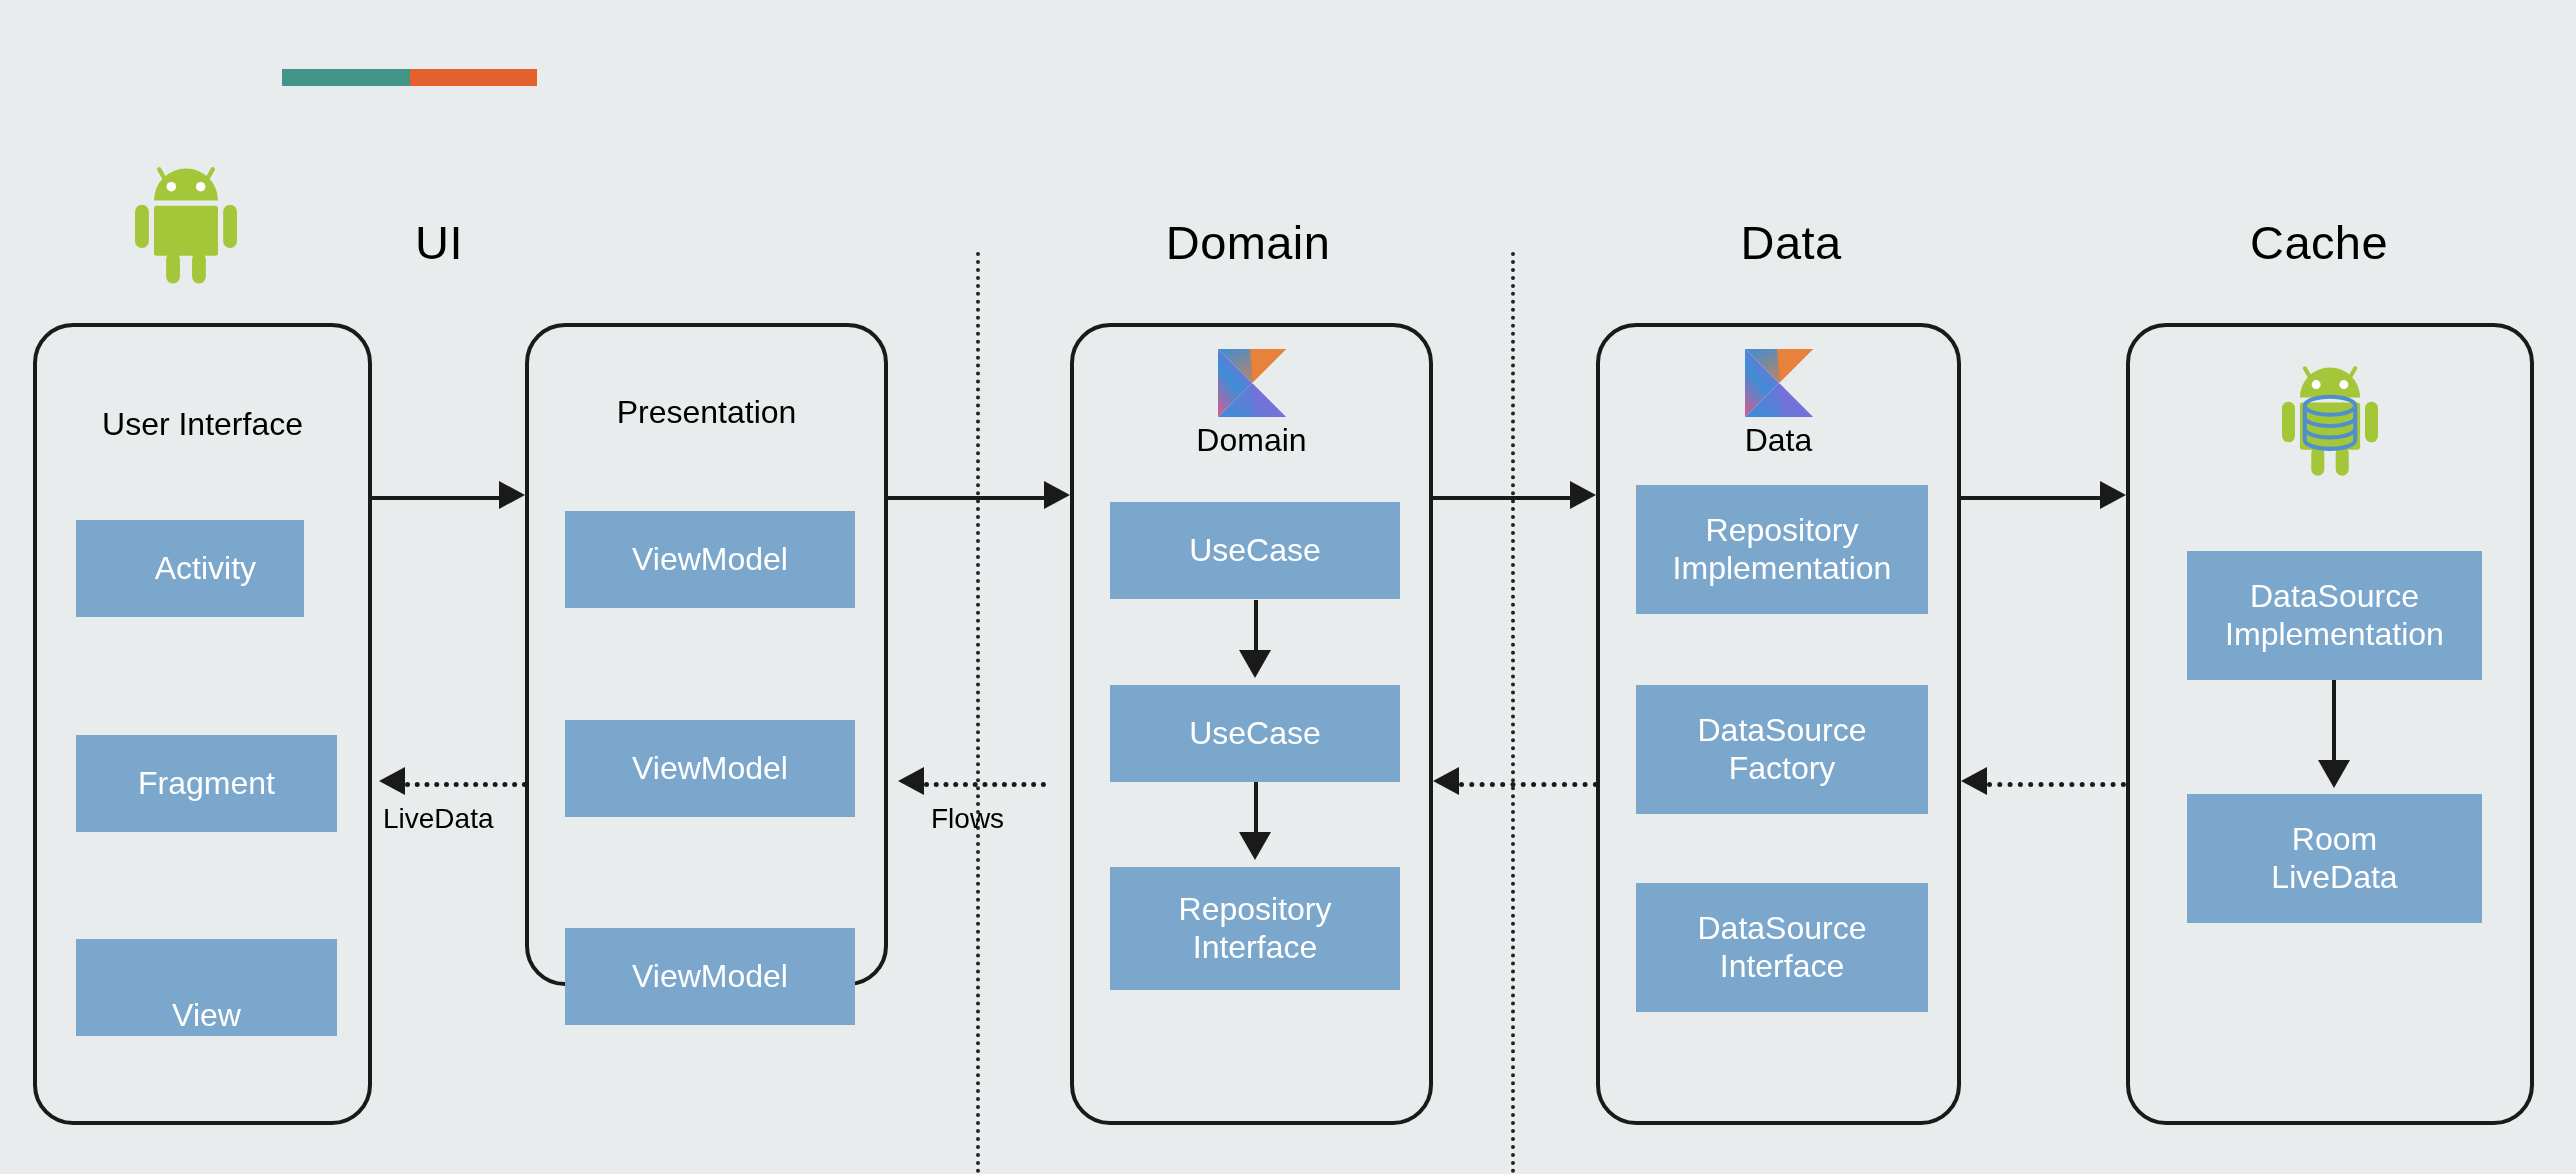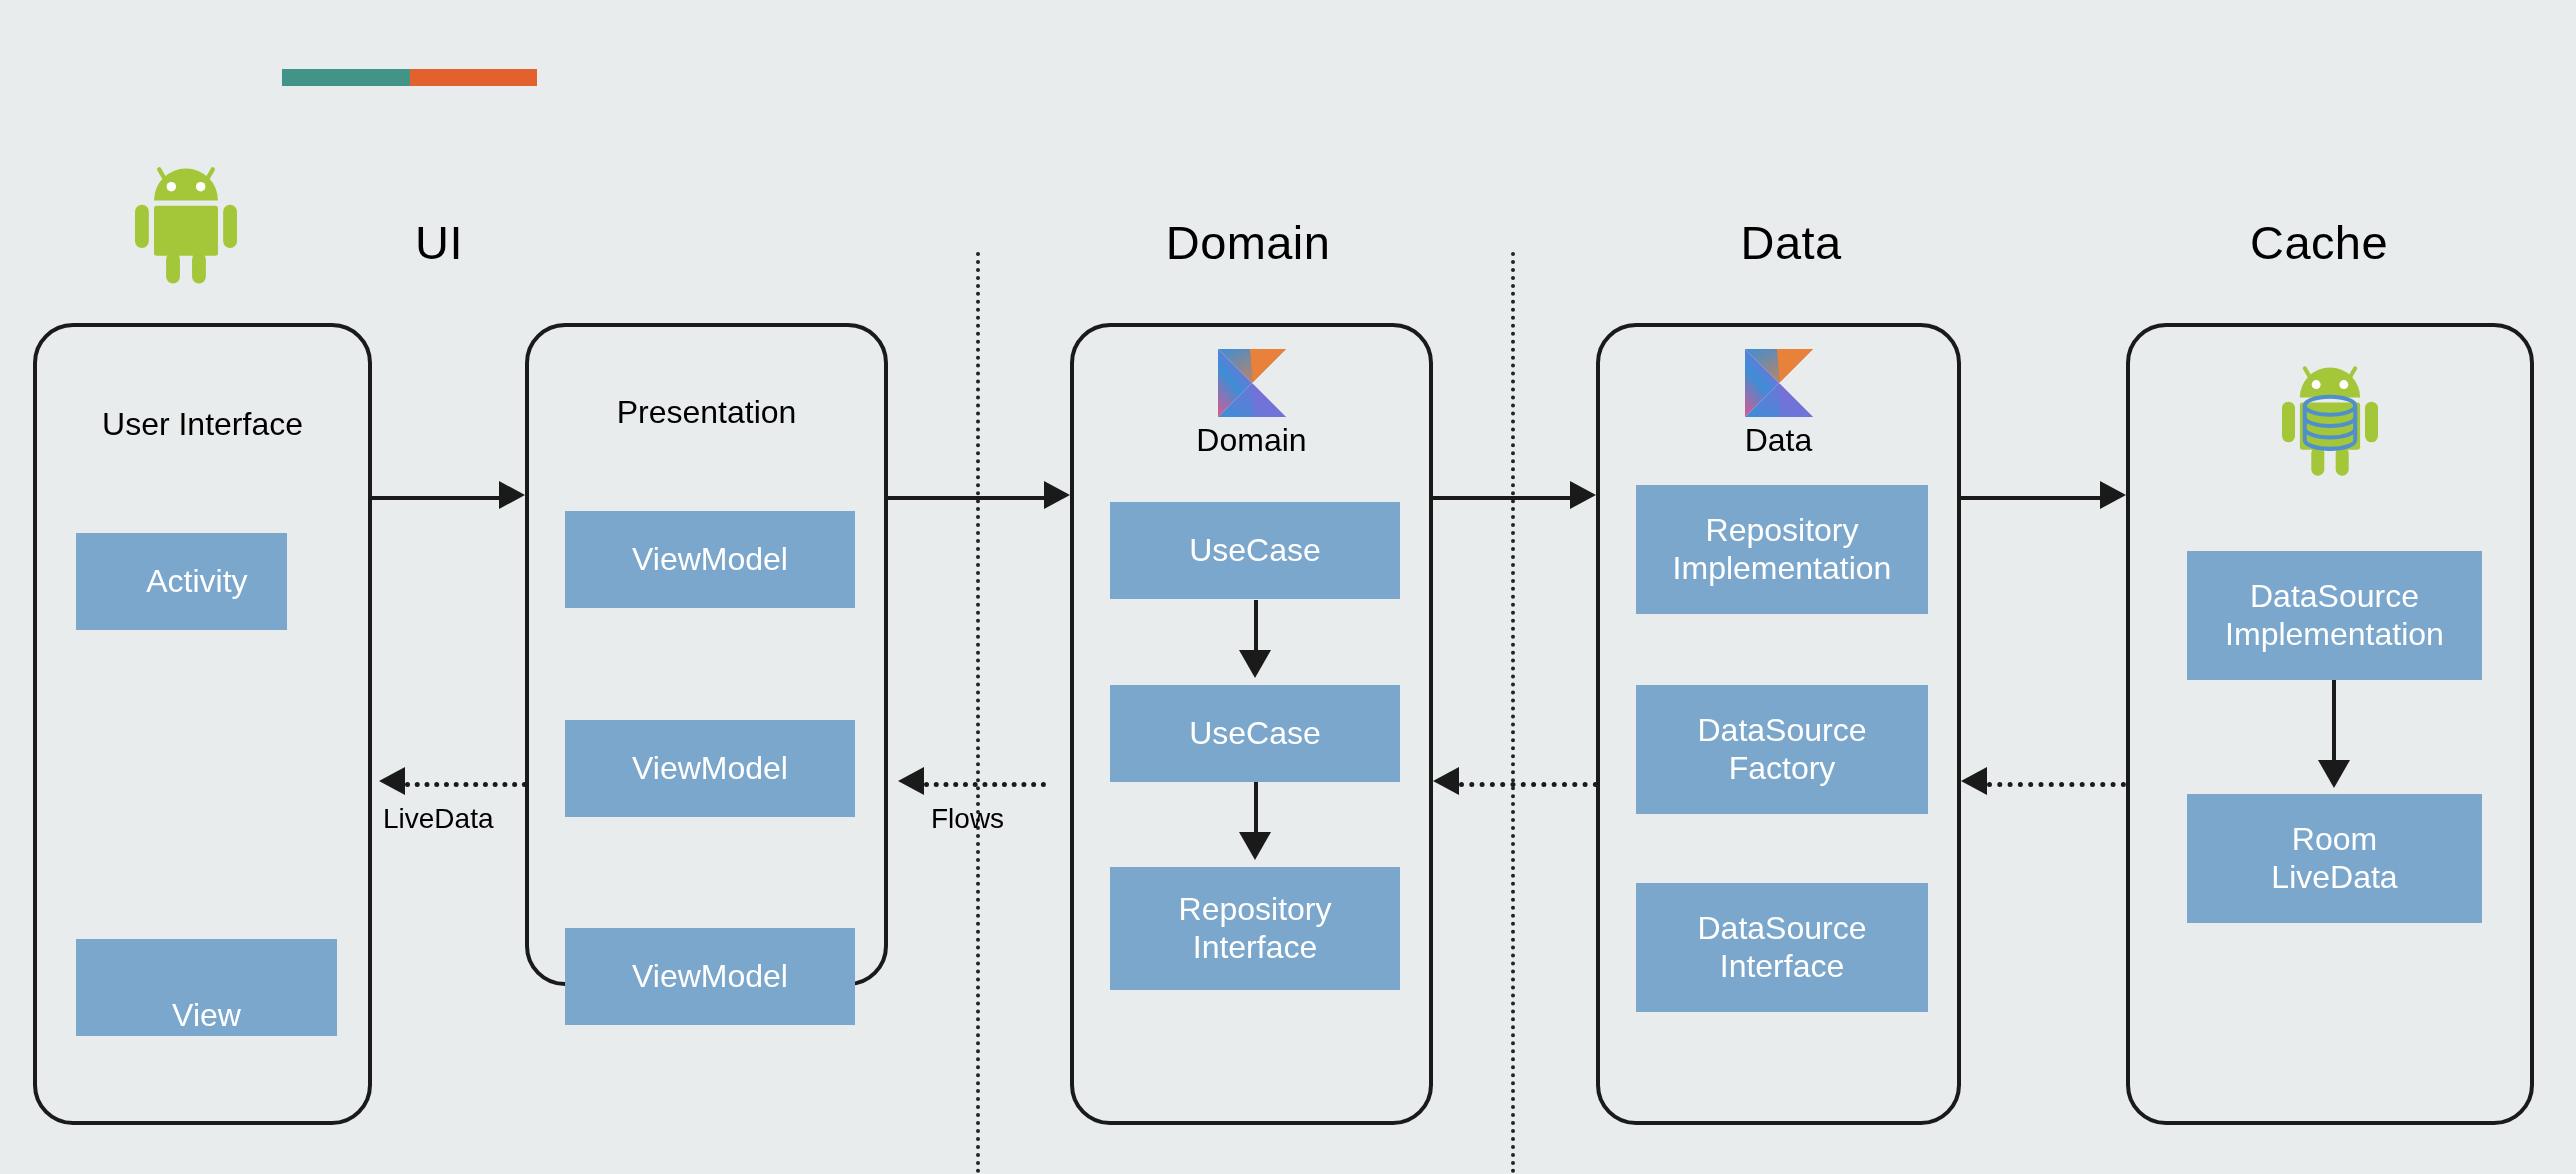--- a/index.html
+++ b/index.html
@@ -139,22 +139,25 @@
   <div class="col-head" style="left:439px;top:219px;">UI</div>
   <div class="col-head" style="left:1248px;top:219px;">Domain</div>
   <div class="col-head" style="left:1791px;top:219px;">Data</div>
   <div class="col-head" style="left:2319px;top:219px;">Cache</div>
 
   <div class="divider" style="left:976px;"></div>
   <div class="divider" style="left:1511px;"></div>
 
   <div class="card" style="left:33px;top:323px;width:339px;height:802px;">
     <div class="card-title" style="top:81px;">User Interface</div>
-    <div class="box" style="left:39px;top:206px;width:211px;height:97px;padding-left:36px;">
+    <div class="box" style="left:39px;top:193px;width:228px;height:97px;padding-left:36px;">
       <span>Activity</span>
+    </div>
+    <div class="box" style="left:39px;top:408px;width:261px;height:97px;">
+      <span>Fragment</span>
     </div>
     <div class="box" style="left:39px;top:612px;width:261px;height:97px;align-items:flex-end;">
       <span>View</span>
     </div>
   </div>
 
   <div class="card" style="left:525px;top:323px;width:363px;height:663px;">
     <div class="card-title" style="top:69px;">Presentation</div>
     <div class="box" style="left:36px;top:184px;width:290px;height:97px;">
       <span>ViewModel</span>

